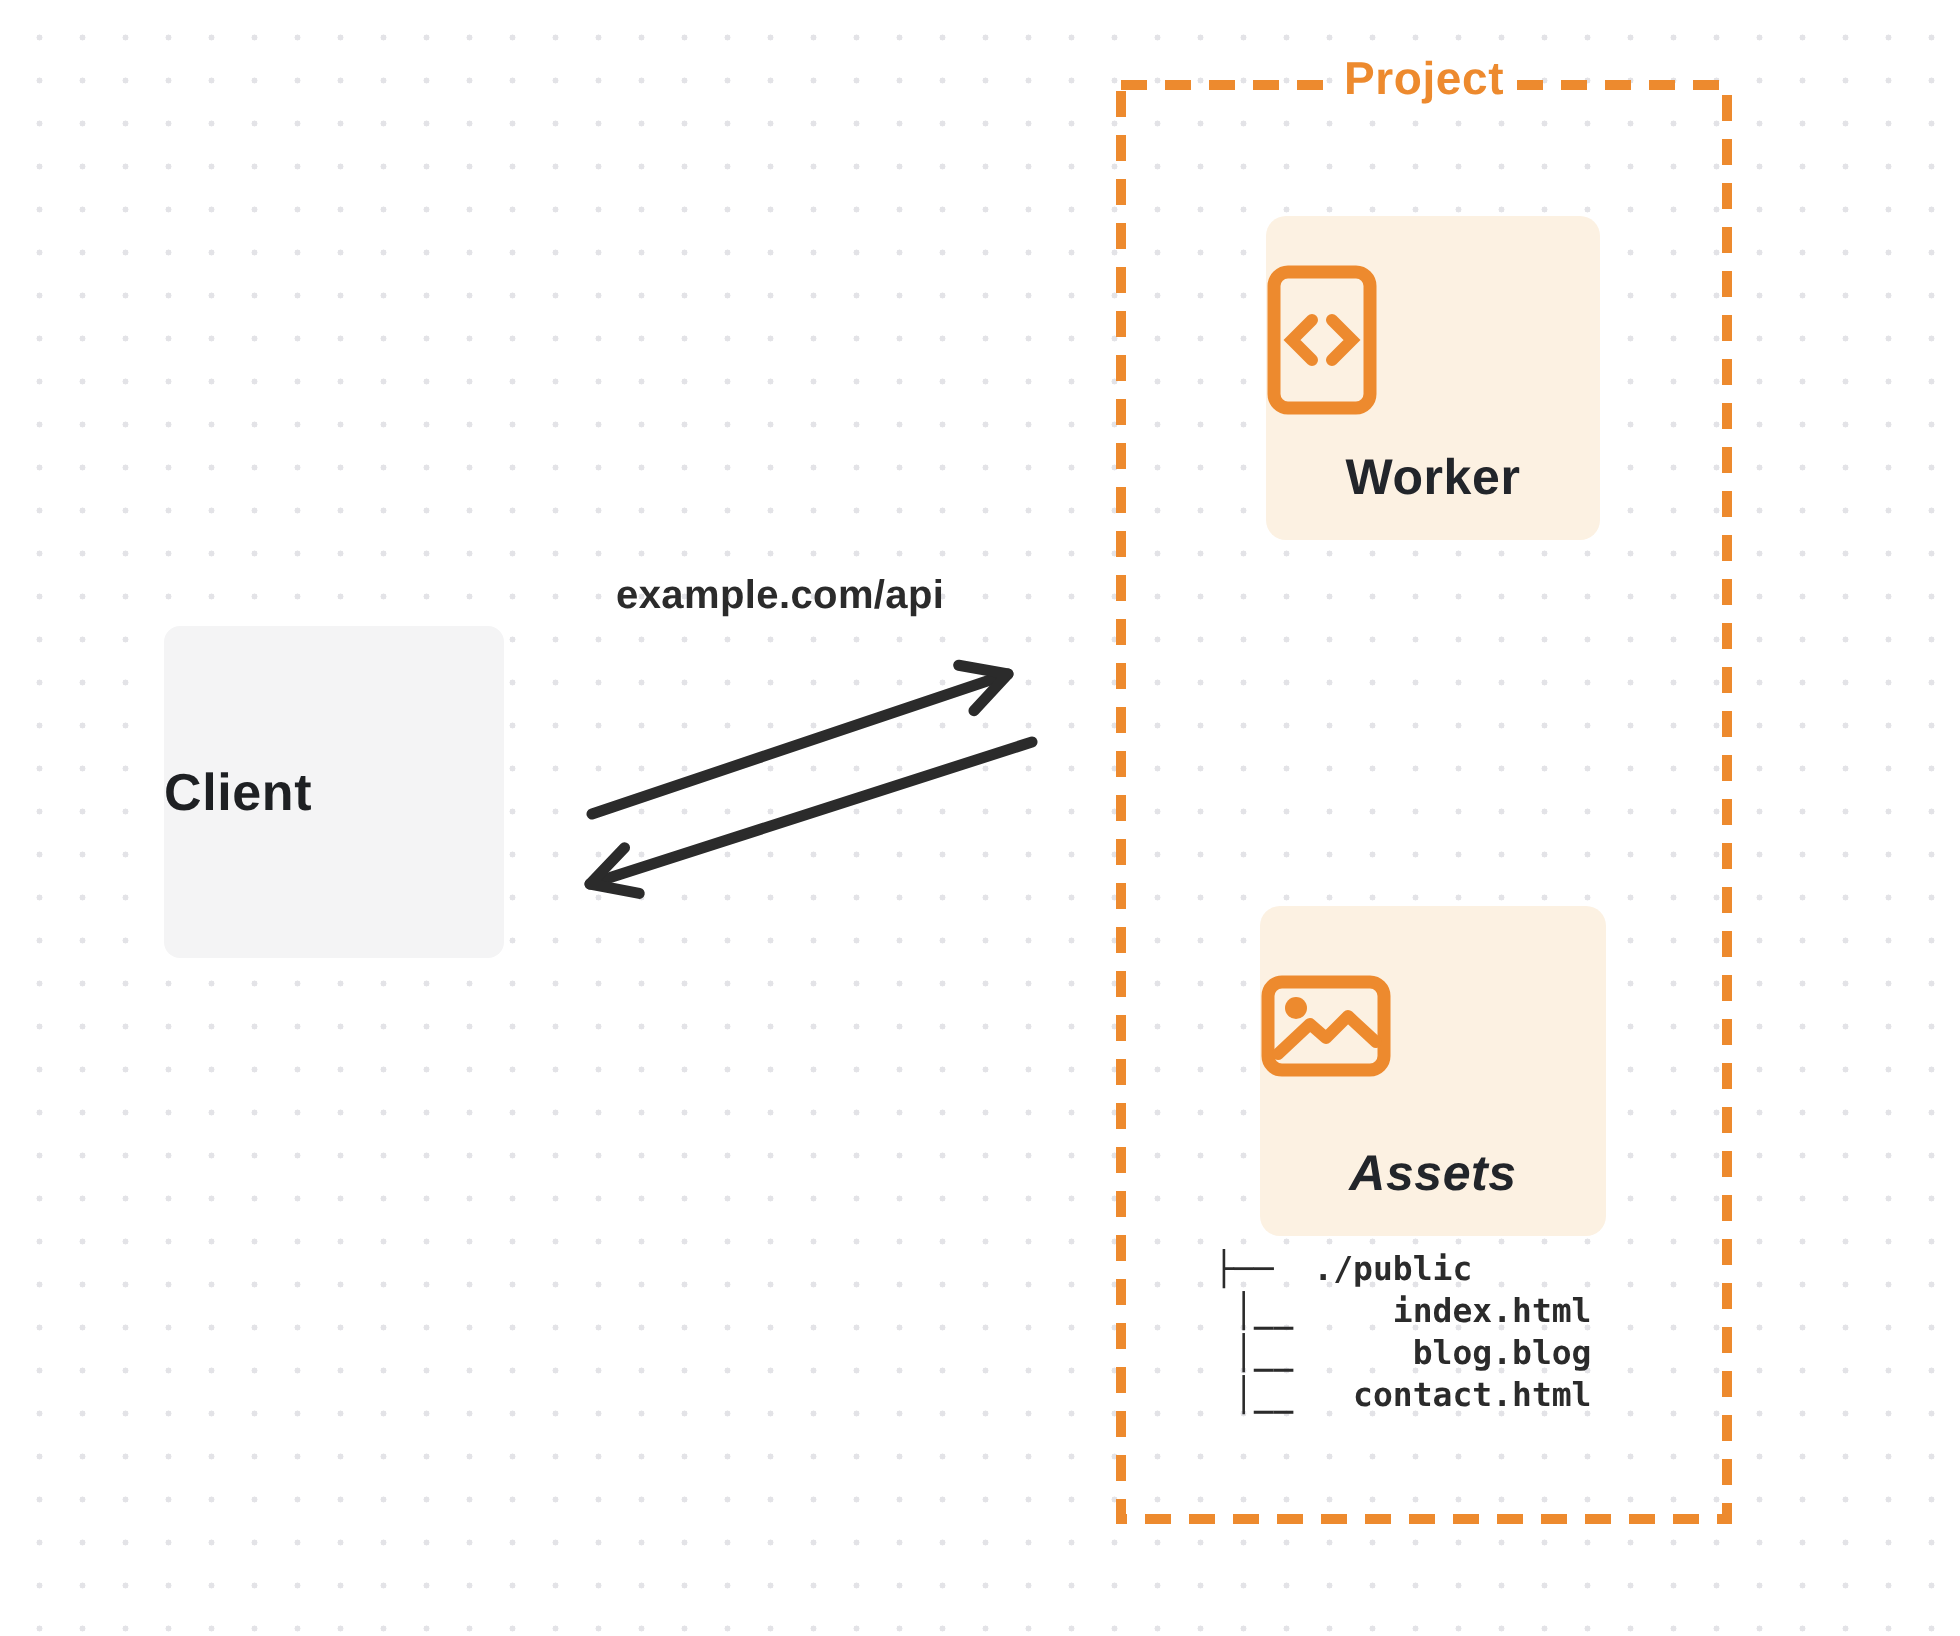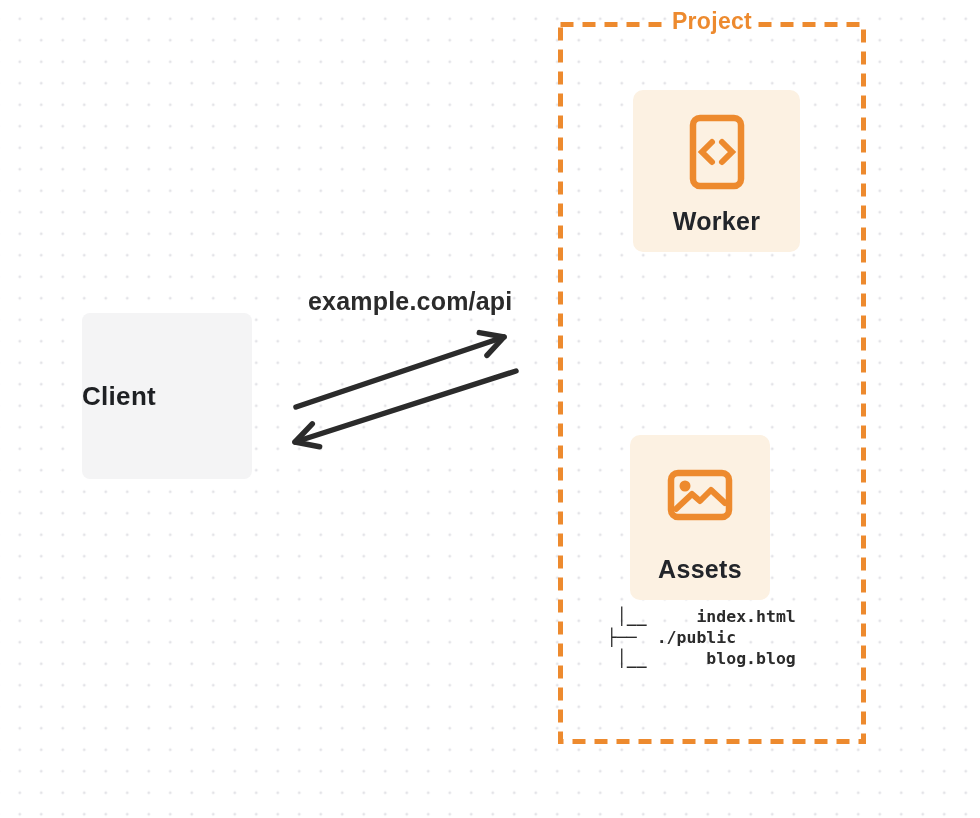--- a/index.html
+++ b/index.html
@@ -17,50 +17,50 @@
     background-size:21.5px 21.5px;
     background-position:9px 8px;
     position:relative;
     overflow:hidden;
   }
   .canvas{position:absolute;inset:0;}
   svg.arrows{position:absolute;left:0;top:0;width:980px;height:818px;pointer-events:none;}
 
   .url-label{
     position:absolute;left:308px;top:287px;
-    font-size:25px;font-weight:bold;color:var(--ink);
+    font-size:20px;font-weight:bold;color:var(--ink);
     letter-spacing:0.2px;
   }
 
   .client{
     position:absolute;left:82px;top:313px;width:170px;height:166px;
     background:var(--client-bg);
     border-radius:8px;
     display:flex;align-items:center;justify-content:flex-start;
   }
   .client span{font-size:26px;font-weight:bold;color:#1E2023;letter-spacing:0.3px;}
 
   .project{
-    position:absolute;left:558px;top:22px;width:308px;height:722px;
+    position:absolute;left:558px;top:40px;width:308px;height:722px;
   }
   .project .dash-border{position:absolute;left:0;top:0;width:308px;height:722px;}
   .project-label{
     position:absolute;top:-14px;left:50%;transform:translateX(-50%);
     font-size:23px;font-weight:bold;color:var(--accent);
     background:#FFFFFF;padding:0 4px;letter-spacing:0.3px;
   }
 
   .card{
     position:absolute;
     background:var(--card-bg);
     border-radius:10px;
-    display:flex;flex-direction:column;align-items:center;
+    display:flex;flex-direction:column;align-items:flex-start;
   }
   .card.worker{left:75px;top:68px;width:167px;height:162px;}
-  .card.assets{left:72px;top:413px;width:140px;height:165px;}
+  .card.assets{left:72px;top:413px;width:173px;height:165px;font-style:italic;}
   .card .icon{margin-top:24px;}
   .card.assets .icon{margin-top:34px;}
   .card-label{
     position:absolute;bottom:16px;left:0;right:0;text-align:center;
     font-size:25px;font-weight:bold;color:#22252A;letter-spacing:0.3px;
   }
 
   .file-tree{
     position:absolute;left:49px;top:584px;
     font-family:"DejaVu Sans Mono", monospace;
@@ -109,19 +109,20 @@
     <div class="card assets">
       <svg class="icon" width="66" height="52" viewBox="0 0 66 52" xmlns="http://www.w3.org/2000/svg">
         <rect x="4" y="4" width="58" height="44" rx="7" fill="none" stroke="#ED8A2E" stroke-width="6.5"></rect>
         <circle cx="18" cy="17" r="5.5" fill="#ED8A2E"></circle>
         <polyline points="9,40 25,25 33,32 44,21 58,34" fill="none" stroke="#ED8A2E" stroke-width="6" stroke-linecap="round" stroke-linejoin="round"></polyline>
       </svg>
       <div class="card-label">Assets</div>
     </div>
 
     <div class="file-tree">
+      <div class="tree-line">├──  ./public</div>
       <div class="tree-line"> │__     index.html</div>
-      <div class="tree-line">├──  ./public</div>
       <div class="tree-line"> │__      blog.blog</div>
+      <div class="tree-line"> │__   contact.html</div>
     </div>
   </div>
 
 </div>
 
 </body></html>

